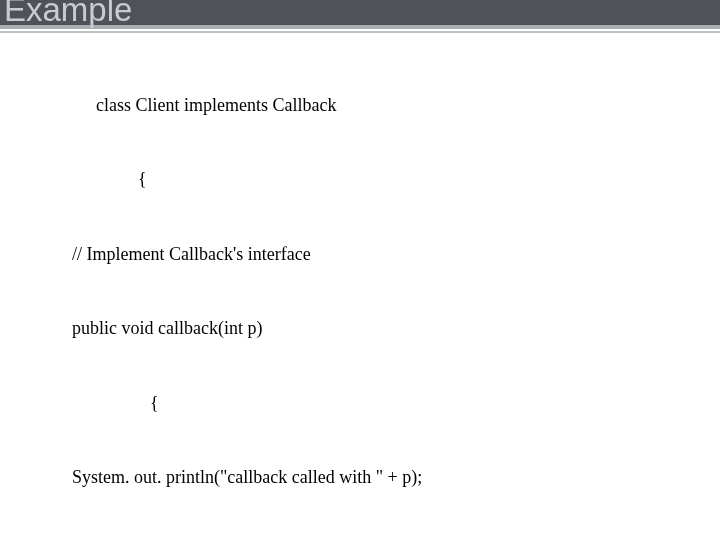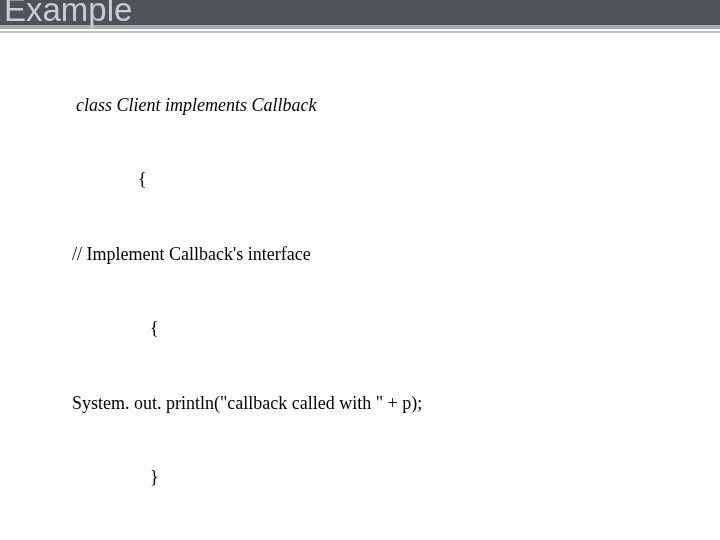--- a/index.html
+++ b/index.html
@@ -37,36 +37,37 @@
     position: absolute;
     top: 43px;
     left: 0;
     width: 720px;
     line-height: 1.38;
     white-space: pre;
   }
   .code-area span { white-space: pre; }
   .l  { display:block; }
   .i0 { padding-left: 138px; }
-  .i1 { padding-left: 76px; font-style: italic; }
+  .i1 { padding-left: 96px; }
   .i1b { padding-left: 150px; }
   .i2 { padding-left: 72px; }
 </style>
 </head>
 <body>
 
 <div class="title-band"></div>
 <div class="title-stripe-1"></div>
 <div class="title-stripe-2"></div>
 <div class="title-text">Example</div>
 
 <div class="code-area">
   <span class="l i1">class Client implements Callback</span>
   <span class="l i0">{</span>
   <span class="l i2">// Implement Callback's interface</span>
+  <span class="l i2">public void callback(int p)</span>
   <span class="l i1b">{</span>
   <span class="l i2">System. out. println("callback called with " + p);</span>
   <span class="l i1b">}</span>
   
   
   
   
   
   
 </div>

